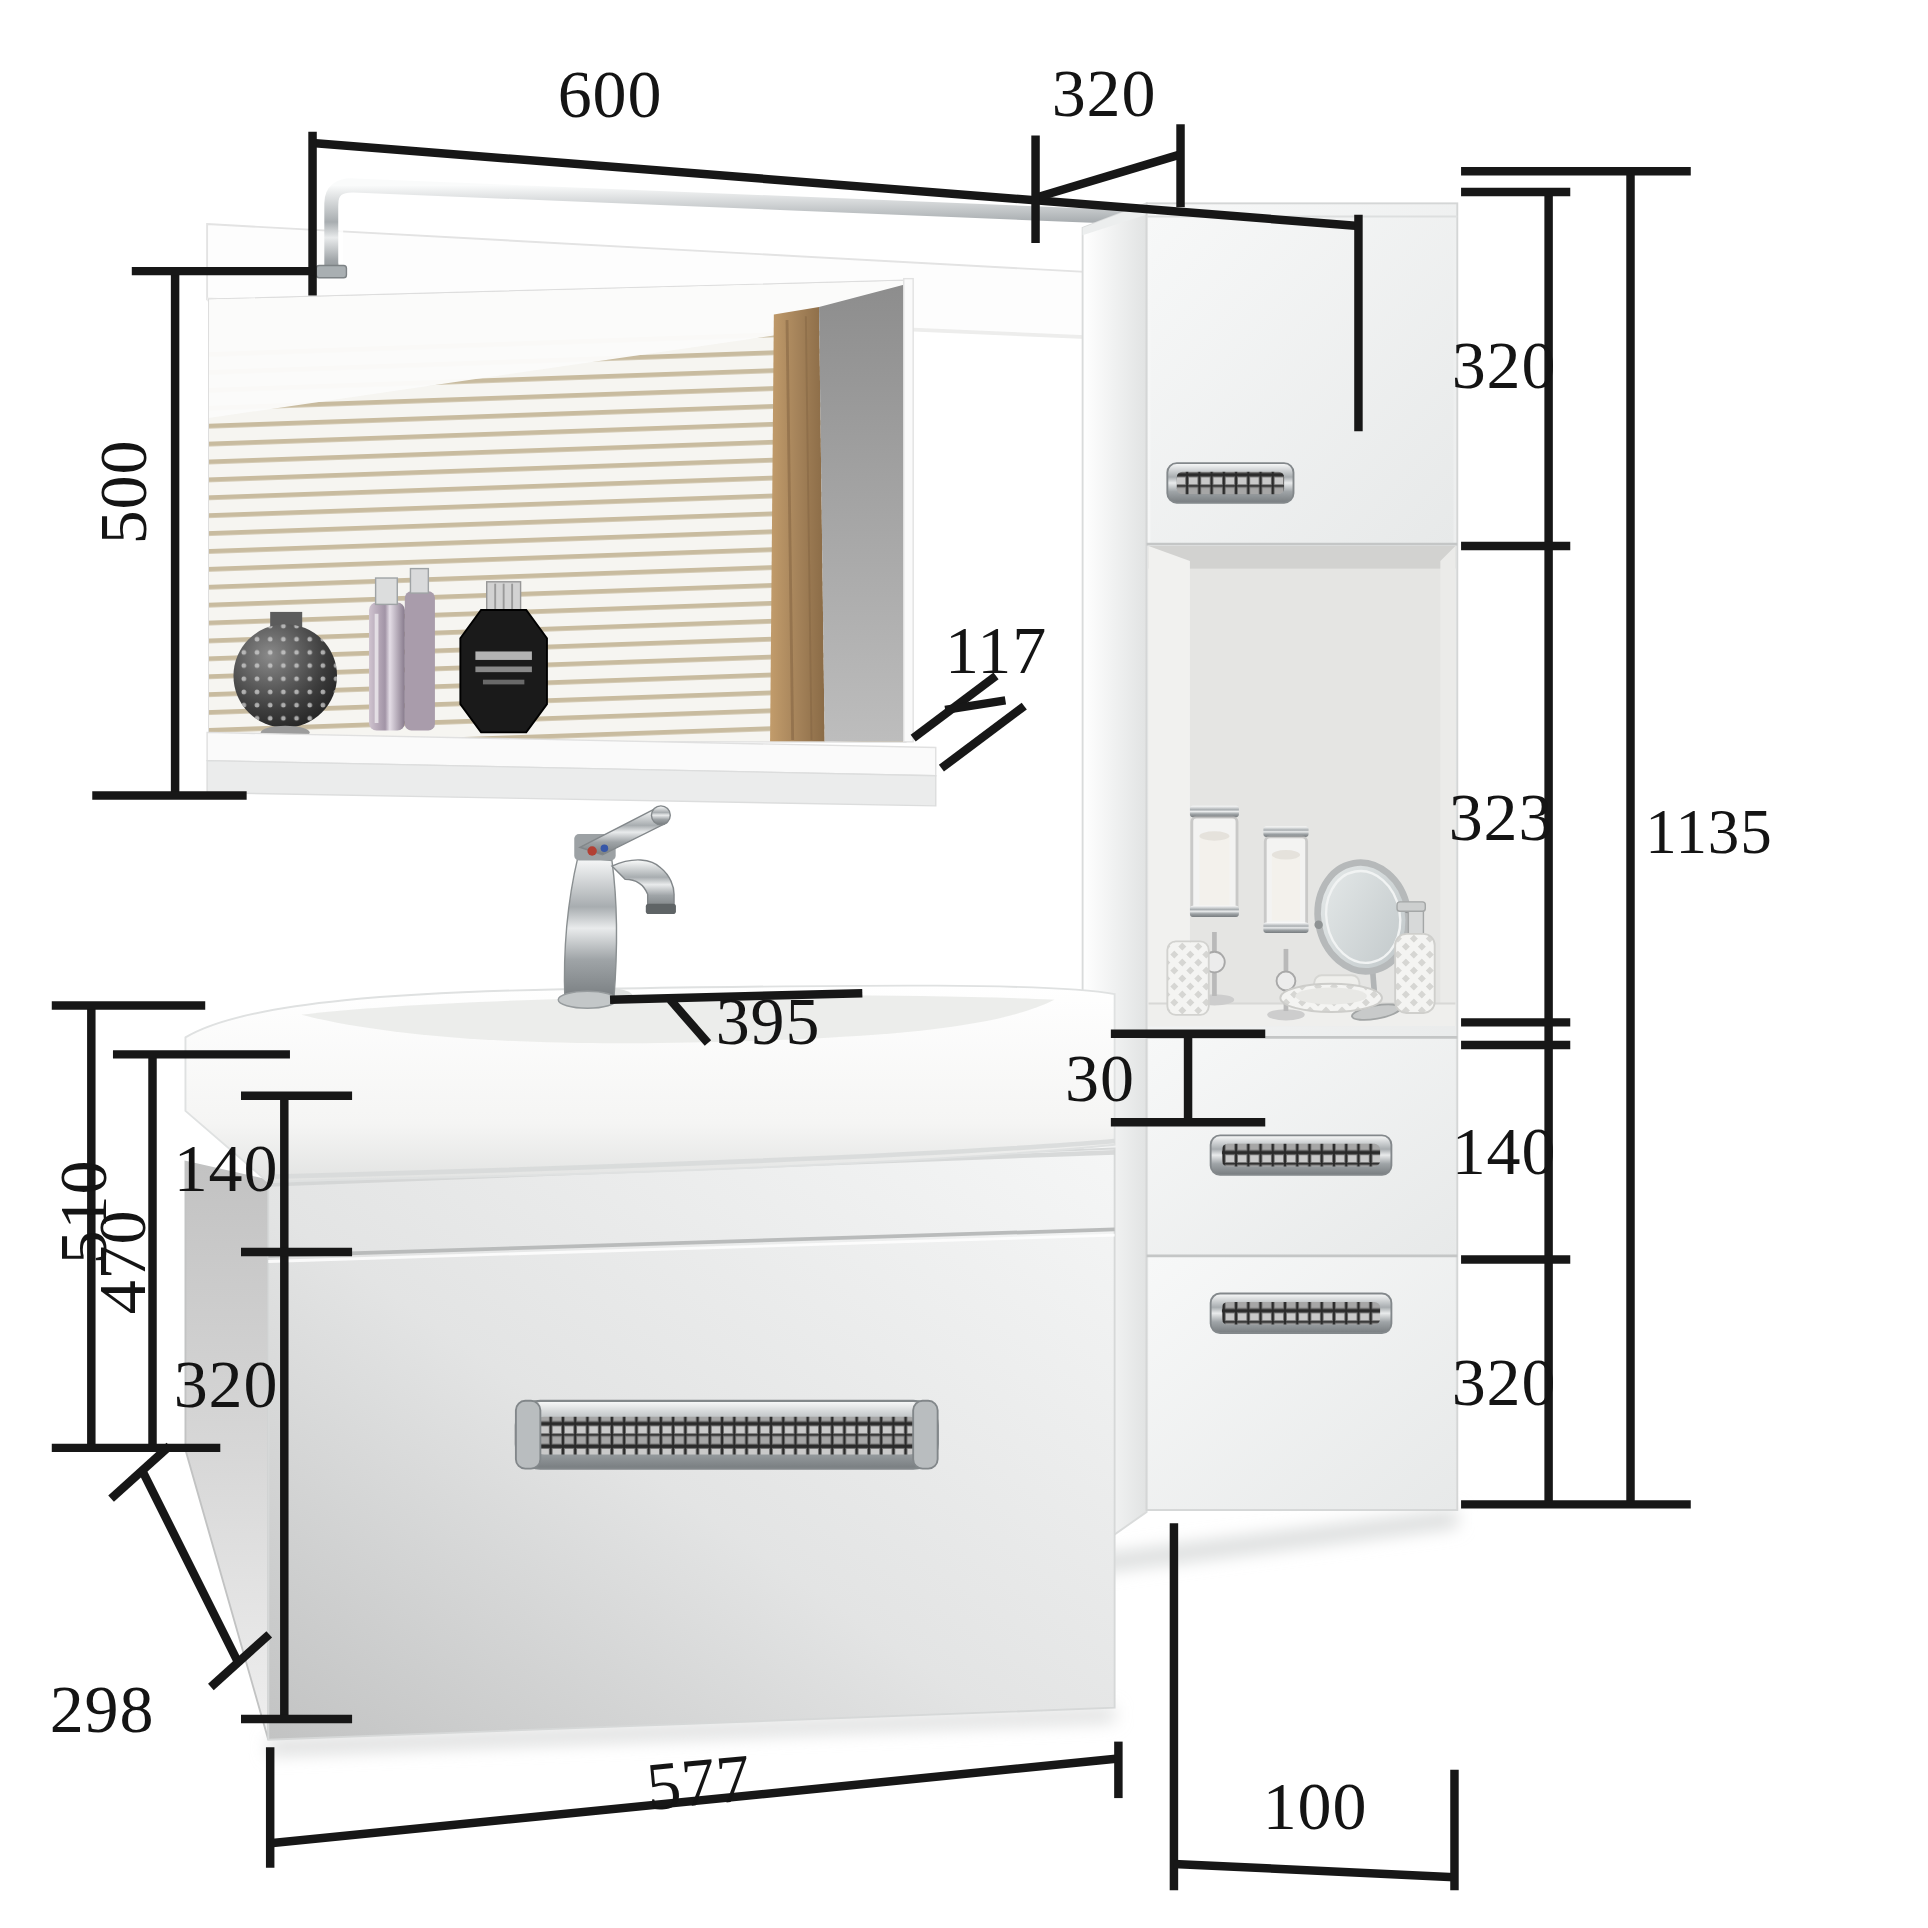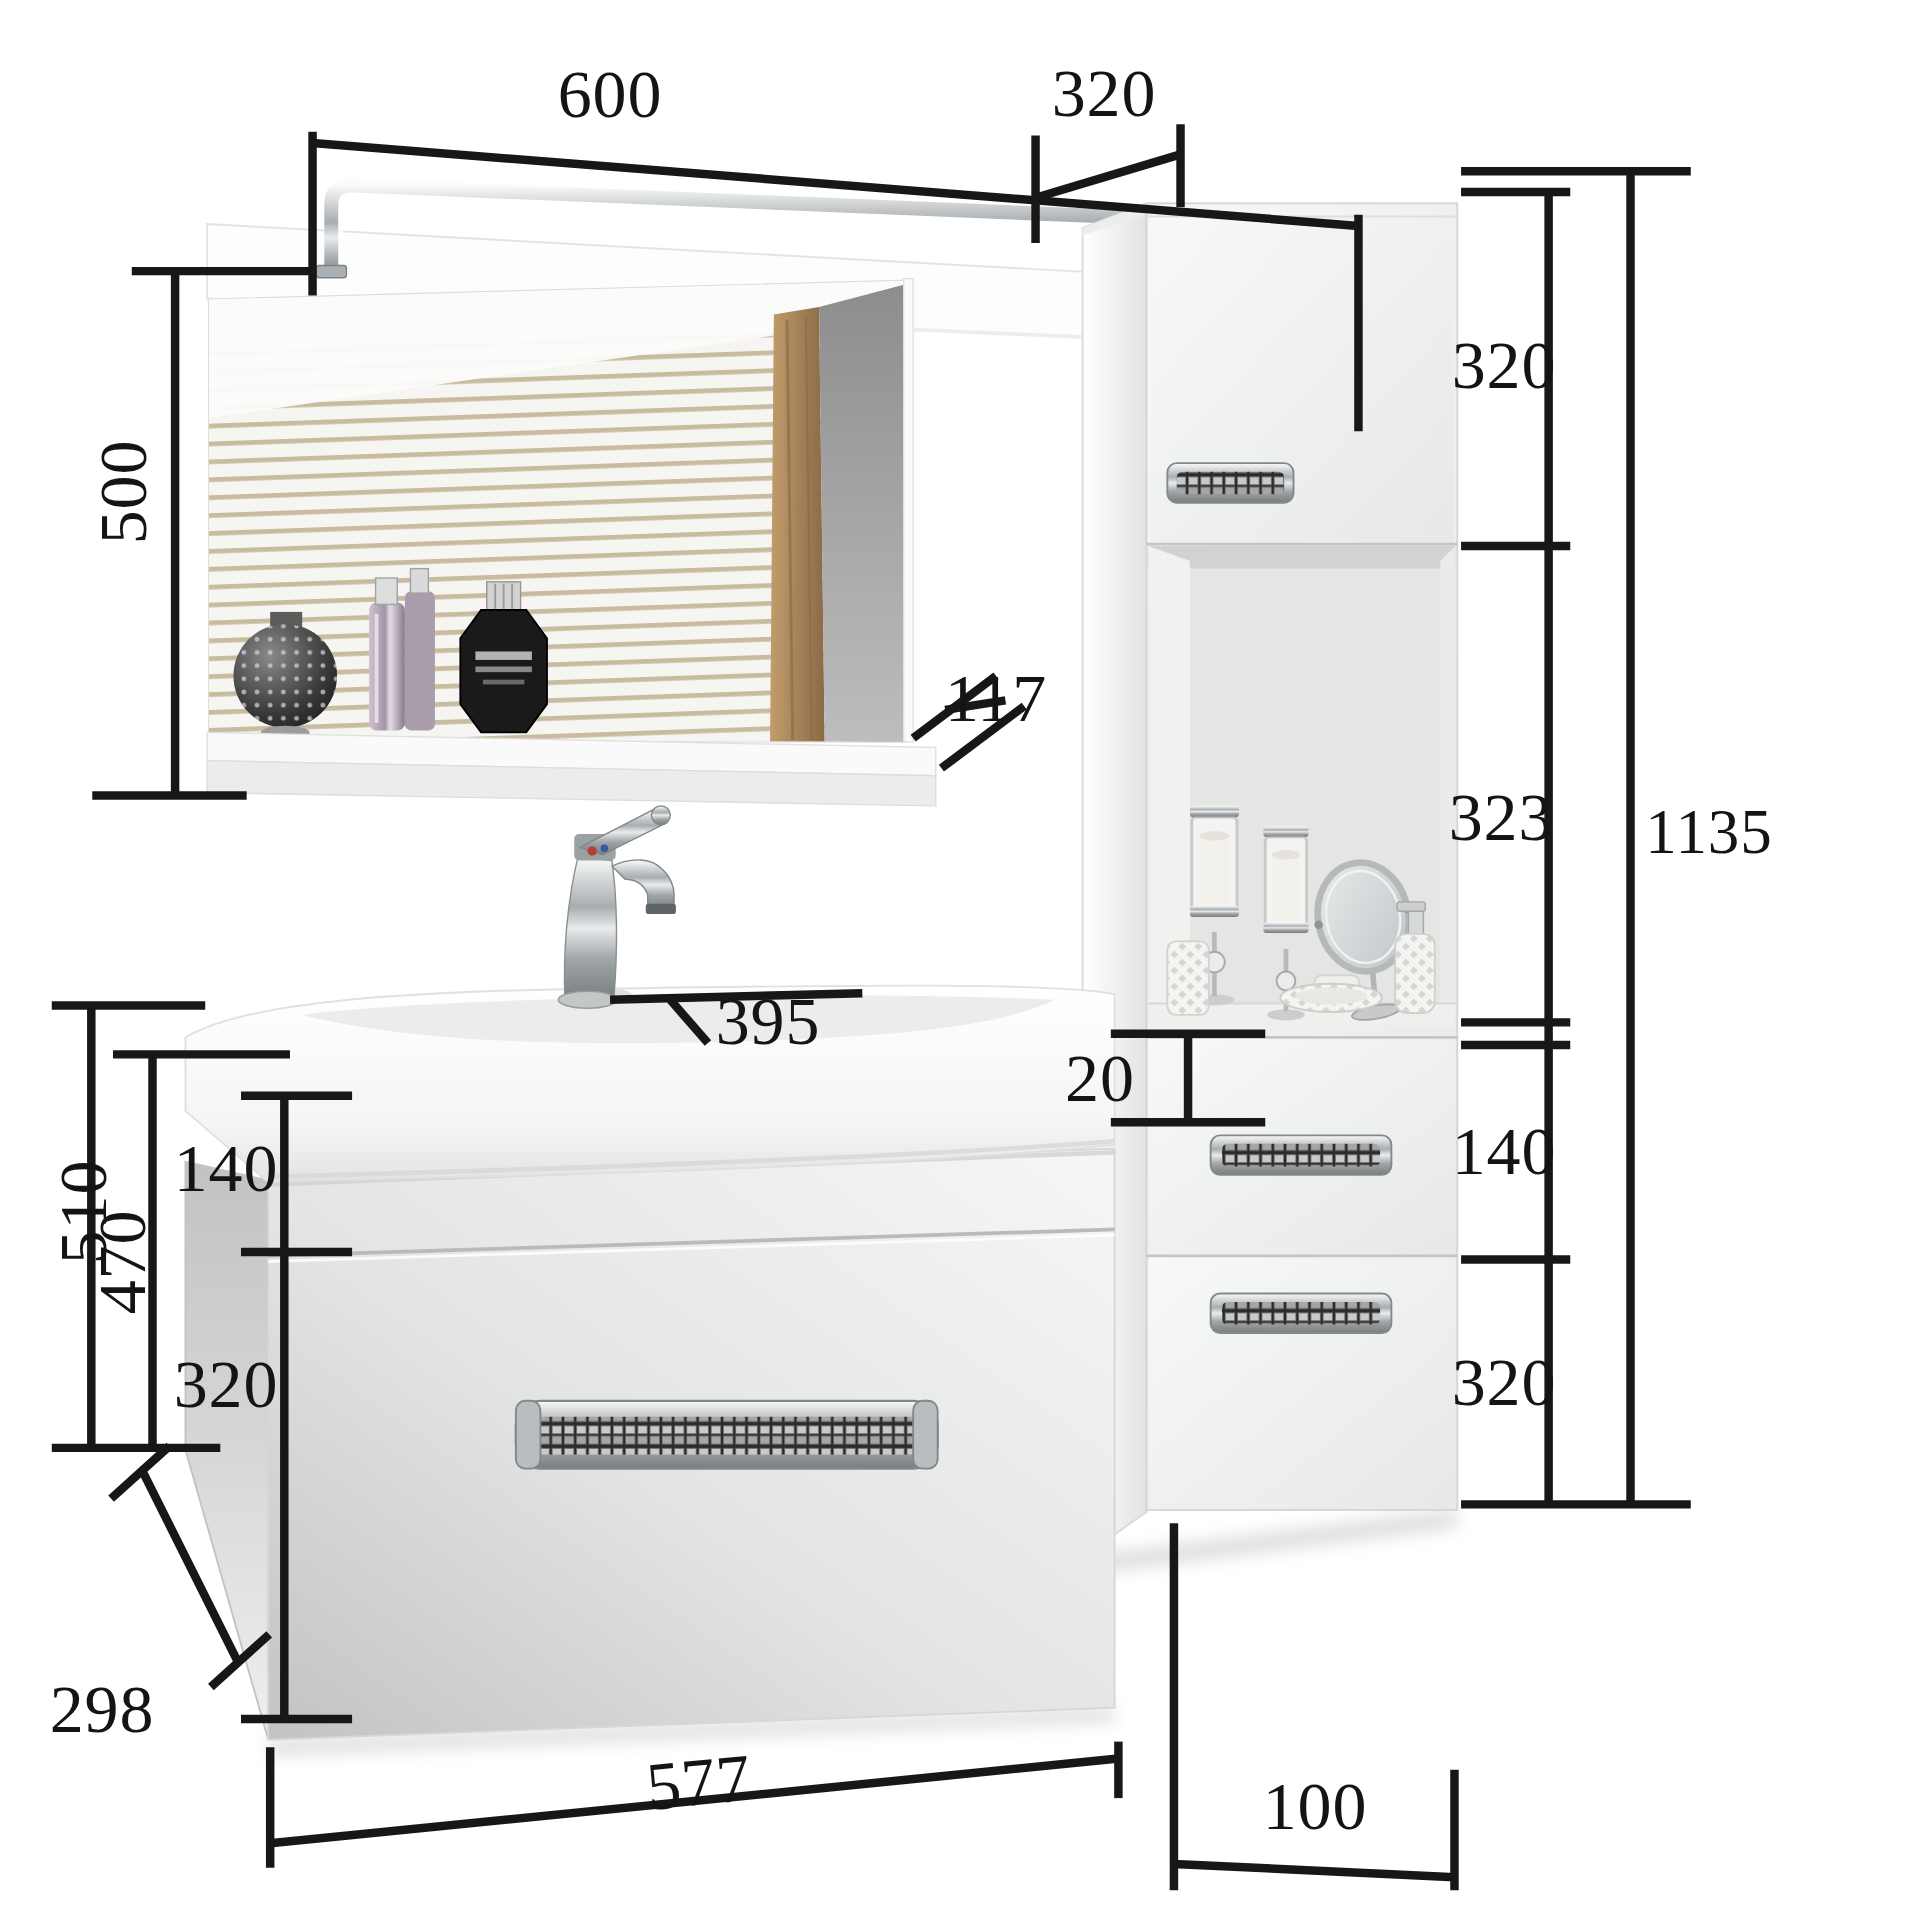--- a/index.html
+++ b/index.html
@@ -356,23 +356,23 @@
       <line x1="1552" y1="1110" x2="1668" y2="1110"></line>
       <line x1="1552" y1="1338" x2="1668" y2="1338"></line>
       <line x1="1552" y1="1598" x2="1796" y2="1598"></line>
     </g>
   </g>
 </svg>
 
 <div class="dim" style="left:610px;top:94px;">600</div>
 <div class="dim" style="left:1104px;top:93px;">320</div>
 <div class="dim v" style="left:123px;top:492px;">500</div>
-<div class="dim" style="left:996px;top:650px;margin-top:48px;">117</div>
+<div class="dim" style="left:996px;top:650px;">117</div>
 <div class="dim" style="left:768px;top:1021px;">395</div>
-<div class="dim" style="left:1100px;top:1078px;">20</div>
+<div class="dim" style="left:1100px;top:1078px;">30</div>
 <div class="dim" style="left:226px;top:1168px;">140</div>
 <div class="dim v" style="left:83px;top:1212px;">510</div>
 <div class="dim v" style="left:122px;top:1262px;">470</div>
 <div class="dim" style="left:226px;top:1384px;">320</div>
 <div class="dim" style="left:102px;top:1709px;">298</div>
 <div class="dim t5" style="left:699px;top:1782px;">577</div>
 <div class="dim" style="left:1504px;top:365px;">320</div>
 <div class="dim" style="left:1501px;top:789px;margin-top:28px;">323</div>
 <div class="dim" style="left:1504px;top:1151px;">140</div>
 <div class="dim" style="left:1504px;top:1382px;">320</div>

